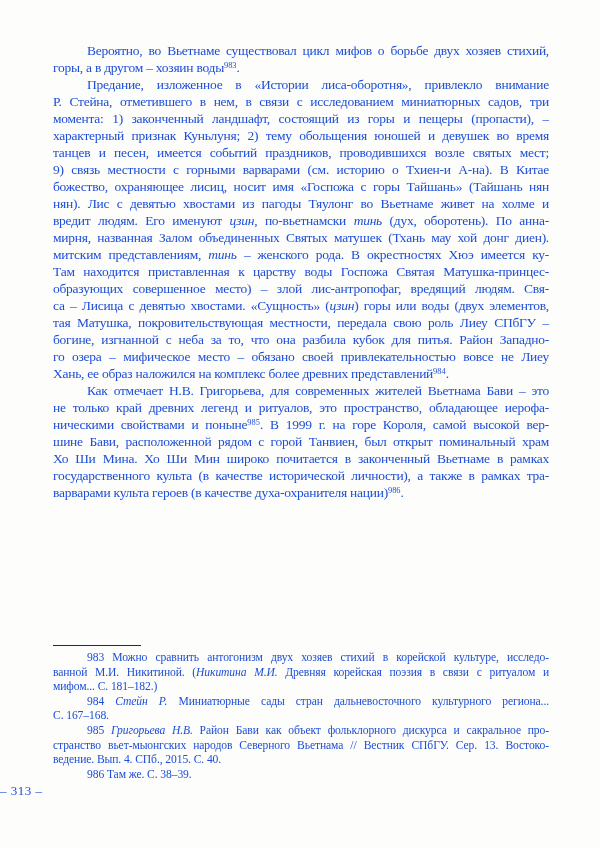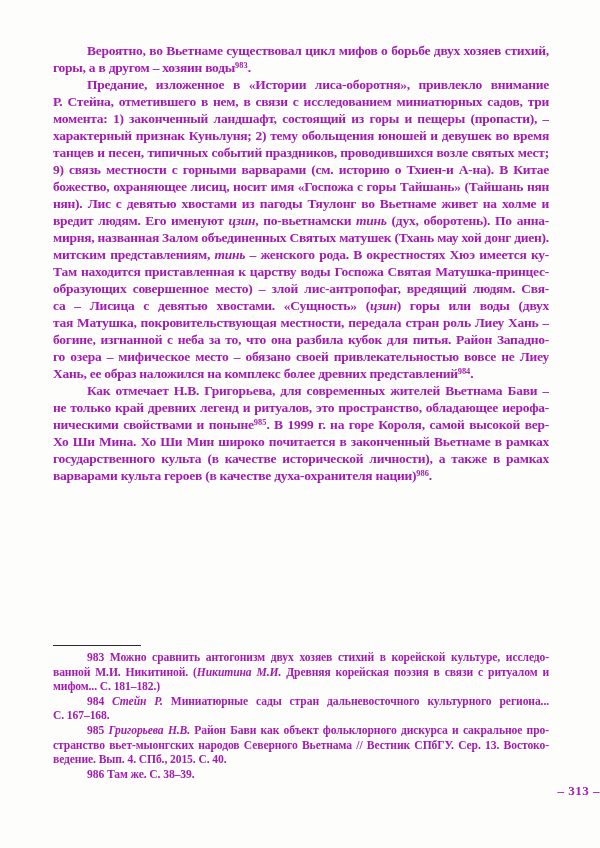--- a/index.html
+++ b/index.html
@@ -61,58 +61,59 @@
     text-align-last: justify;
     letter-spacing: -0.1px;
   }
   .fn-line.last { text-align-last: left; }
   .fn-line.indent { text-indent: 34px; }
   .page-number {
     position: absolute;
     left: 0;
     top: 783px;
     width: 100%;
-    text-align: right;
+    text-align: left;
     font-size: 13px;
     letter-spacing: 0.5px;
   }
 </style>
 </head>
 <body>
 
-<div class="page" style="background: rgb(253, 253, 251); color: #a21caf; font-weight: bold;">
+<div class="page" style="background: rgb(253, 253, 251); color: #1d4ed8;">
   <div class="body-text">
       <div>
         <div class="t-line indent"><span>Вероятно, во Вьетнаме существовал цикл мифов о борьбе двух хозяев стихий,</span></div>
         <div class="t-line last"><span>горы, а в другом – хозяин воды</span><sup>983</sup><span>.</span></div>
       </div>
       <div>
         <div class="t-line indent"><span>Предание, изложенное в «Истории лиса-оборотня», привлекло внимание</span></div>
         <div class="t-line"><span>Р. Стейна, отметившего в нем, в связи с исследованием миниатюрных садов, три</span></div>
         <div class="t-line"><span>момента: 1) законченный ландшафт, состоящий из горы и пещеры (пропасти), –</span></div>
         <div class="t-line"><span>характерный признак Куньлуня; 2) тему обольщения юношей и девушек во время</span></div>
-        <div class="t-line"><span>танцев и песен, типичных событий праздников, проводившихся возле святых мест;</span></div>
+        <div class="t-line"><span>танцев и песен, имеется событий праздников, проводившихся возле святых мест;</span></div>
         <div class="t-line"><span>9) связь местности с горными варварами (см. историю о Тхиен-и А-на). В Китае</span></div>
         <div class="t-line"><span>божество, охраняющее лисиц, носит имя «Госпожа с горы Тайшань» (Тайшань нян</span></div>
         <div class="t-line"><span>нян). Лис с девятью хвостами из пагоды Тяулонг во Вьетнаме живет на холме и</span></div>
         <div class="t-line"><span>вредит людям. Его именуют </span><i>цзин</i><span>, по-вьетнамски </span><i>тинь</i><span> (дух, оборотень). По анна-</span></div>
         <div class="t-line"><span>мирня, названная Залом объединенных Святых матушек (Тхань мау хой донг диен).</span></div>
         <div class="t-line"><span>митским представлениям, </span><i>тинь</i><span> – женского рода. В окрестностях Хюэ имеется ку-</span></div>
         <div class="t-line"><span>Там находится приставленная к царству воды Госпожа Святая Матушка-принцес-</span></div>
         <div class="t-line"><span>образующих совершенное место) – злой лис-антропофаг, вредящий людям. Свя-</span></div>
         <div class="t-line"><span>са – Лисица с девятью хвостами. «Сущность» (</span><i>цзин</i><span>) горы или воды (двух элементов,</span></div>
-        <div class="t-line"><span>тая Матушка, покровительствующая местности, передала стран роль Лиеу Хань –</span></div>
+        <div class="t-line"><span>тая Матушка, покровительствующая местности, передала свою роль Лиеу СПбГУ –</span></div>
         <div class="t-line"><span>богине, изгнанной с неба за то, что она разбила кубок для питья. Район Западно-</span></div>
         <div class="t-line"><span>го озера – мифическое место – обязано своей привлекательностью вовсе не Лиеу</span></div>
         <div class="t-line last"><span>Хань, ее образ наложился на комплекс более древних представлений</span><sup>984</sup><span>.</span></div>
       </div>
       <div>
         <div class="t-line indent"><span>Как отмечает Н.В. Григорьева, для современных жителей Вьетнама Бави – это</span></div>
         <div class="t-line"><span>не только край древних легенд и ритуалов, это пространство, обладающее иерофа-</span></div>
         <div class="t-line"><span>ническими свойствами и поныне</span><sup>985</sup><span>. В 1999 г. на горе Короля, самой высокой вер-</span></div>
+        <div class="t-line"><span>шине Бави, расположенной рядом с горой Танвиен, был открыт поминальный храм</span></div>
         <div class="t-line"><span>Хо Ши Мина. Хо Ши Мин широко почитается в законченный Вьетнаме в рамках</span></div>
         <div class="t-line"><span>государственного культа (в качестве исторической личности), а также в рамках тра-</span></div>
         <div class="t-line last"><span>варварами культа героев (в качестве духа-охранителя нации)</span><sup>986</sup><span>.</span></div>
       </div>
     </div>
   <div class="footnotes">
     <div class="fn-rule"></div>
     <div>
         <div>
           <div class="fn-line indent"><span>983 Можно сравнить антогонизм двух хозяев стихий в корейской культуре, исследо-</span></div>

